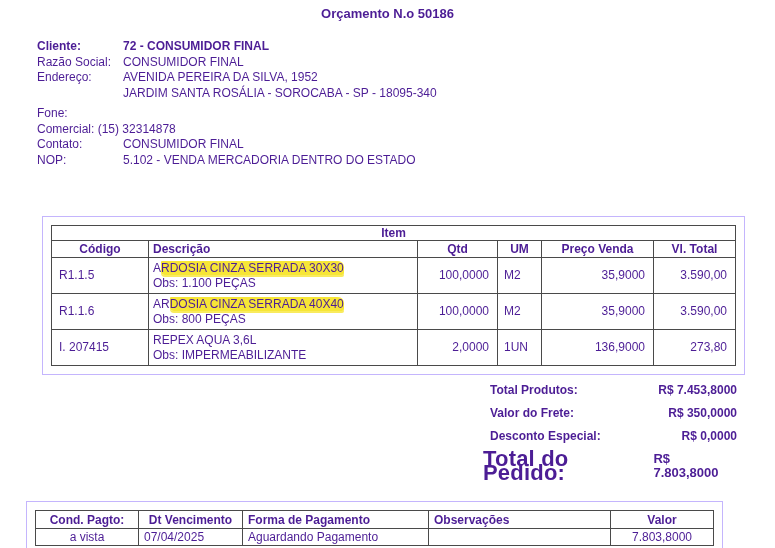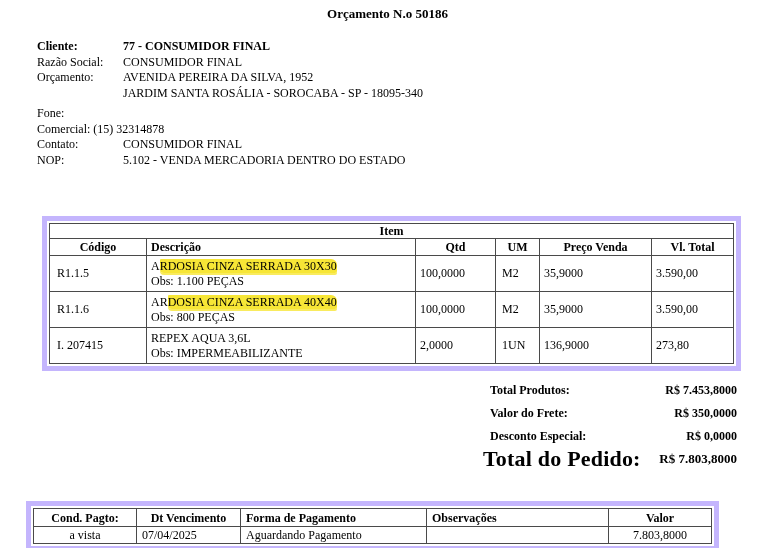--- a/index.html
+++ b/index.html
@@ -1,50 +1,50 @@
 <!DOCTYPE html>
 <html><head>
 <meta charset="utf-8">
 <style>
   * { margin:0; padding:0; box-sizing:border-box; }
   html,body { background:#fff; }
   .page {
     position:relative; width:775px; height:548px; background:#ffffff;
-    font-family:Liberation Serif, serif; font-size:12px; color:#000000;
+    font-family:Liberation Sans, sans-serif; font-size:12px; color:#4c1d95;
     overflow:hidden;
   }
   
   .doc-title {
     position:absolute; top:6px; left:0; width:100%;
     text-align:center; font-size:13px; font-weight:bold;
   }
   
   .client-info { position:absolute; top:39px; left:37px; }
   .info-row { display:flex; line-height:15.5px; white-space:pre; }
   .info-row.gap-above { margin-top:5px;flex-direction:column; }
   .info-label { display:inline-block; width:86px; }
   .info-label.bold, .info-value.bold { font-weight:bold; }
   .cnpj-value { display:inline-block; width:162px; }
   .ie-label { display:inline-block; width:25px; }
   
   .tbl-frame {
-    position:absolute; border:5px solid #c4b5fd; padding:2px;
+    position:absolute; border:1px solid #c4b5fd; padding:8px;
     background:#fff;
   }
   table { border-collapse:collapse; table-layout:fixed; }
   td, th { border:1px solid #4a4a4a; font-size:12px; overflow:hidden; }
   
   .items-frame { top:216px; left:42px; }
   .items-title-cell { text-align:center; font-weight:bold; height:15px; line-height:13px; }
   .items-head td { font-weight:bold; text-align:center; height:17px; line-height:15px; }
   .items-head td.h-desc { text-align:left; padding-left:4px; }
   .items-body td { height:36px; vertical-align:middle; line-height:15px; padding:2px 4px; }
   td.c-codigo { padding-left:7px; }
   td.c-desc  { padding-left:4px; }
-  td.c-qtd, td.c-preco, td.c-total { padding-right:8px;margin-top:44px; }
+  td.c-qtd, td.c-preco, td.c-total { text-align:right; padding-right:8px;margin-top:44px; }
   td.c-um { padding-left:6px; }
   .hl {
     background:#f7e636;
     box-shadow:0 2px 0 rgba(247,230,54,0.8);
     border-radius:1px 6px 2px 4px;
   }
   
   .totals { position:absolute; top:383px; left:483px; width:254px; }
   .total-row {
     display:flex; justify-content:space-between; align-items:flex-end;
@@ -64,27 +64,27 @@
 </style>
 </head>
 <body>
 
 <div class="page">
 
   <div class="doc-title">Orçamento N.o 50186</div>
 
   <div class="client-info">
     <div class="info-row">
-      <span class="info-label bold">Cliente:</span><span class="info-value bold">77 - CONSUMIDOR FINAL</span>
+      <span class="info-label bold">Cliente:</span><span class="info-value bold">72 - CONSUMIDOR FINAL</span>
     </div>
     <div class="info-row">
       <span class="info-label">Razão Social:</span><span class="info-value">CONSUMIDOR FINAL</span>
     </div>
     <div class="info-row">
-      <span class="info-label">Orçamento:</span><span class="info-value">AVENIDA PEREIRA DA SILVA, 1952</span>
+      <span class="info-label">Endereço:</span><span class="info-value">AVENIDA PEREIRA DA SILVA, 1952</span>
     </div>
     <div class="info-row">
       <span class="info-label"></span><span class="info-value">JARDIM SANTA ROSÁLIA - SOROCABA - SP - 18095-340</span>
     </div>
     <div class="info-row gap-above">
       <span class="info-label">Fone:</span><span class="info-value">Comercial: (15) 32314878</span>
     </div>
     <div class="info-row">
       <span class="info-label">Contato:</span><span class="info-value">CONSUMIDOR FINAL</span>
     </div>

